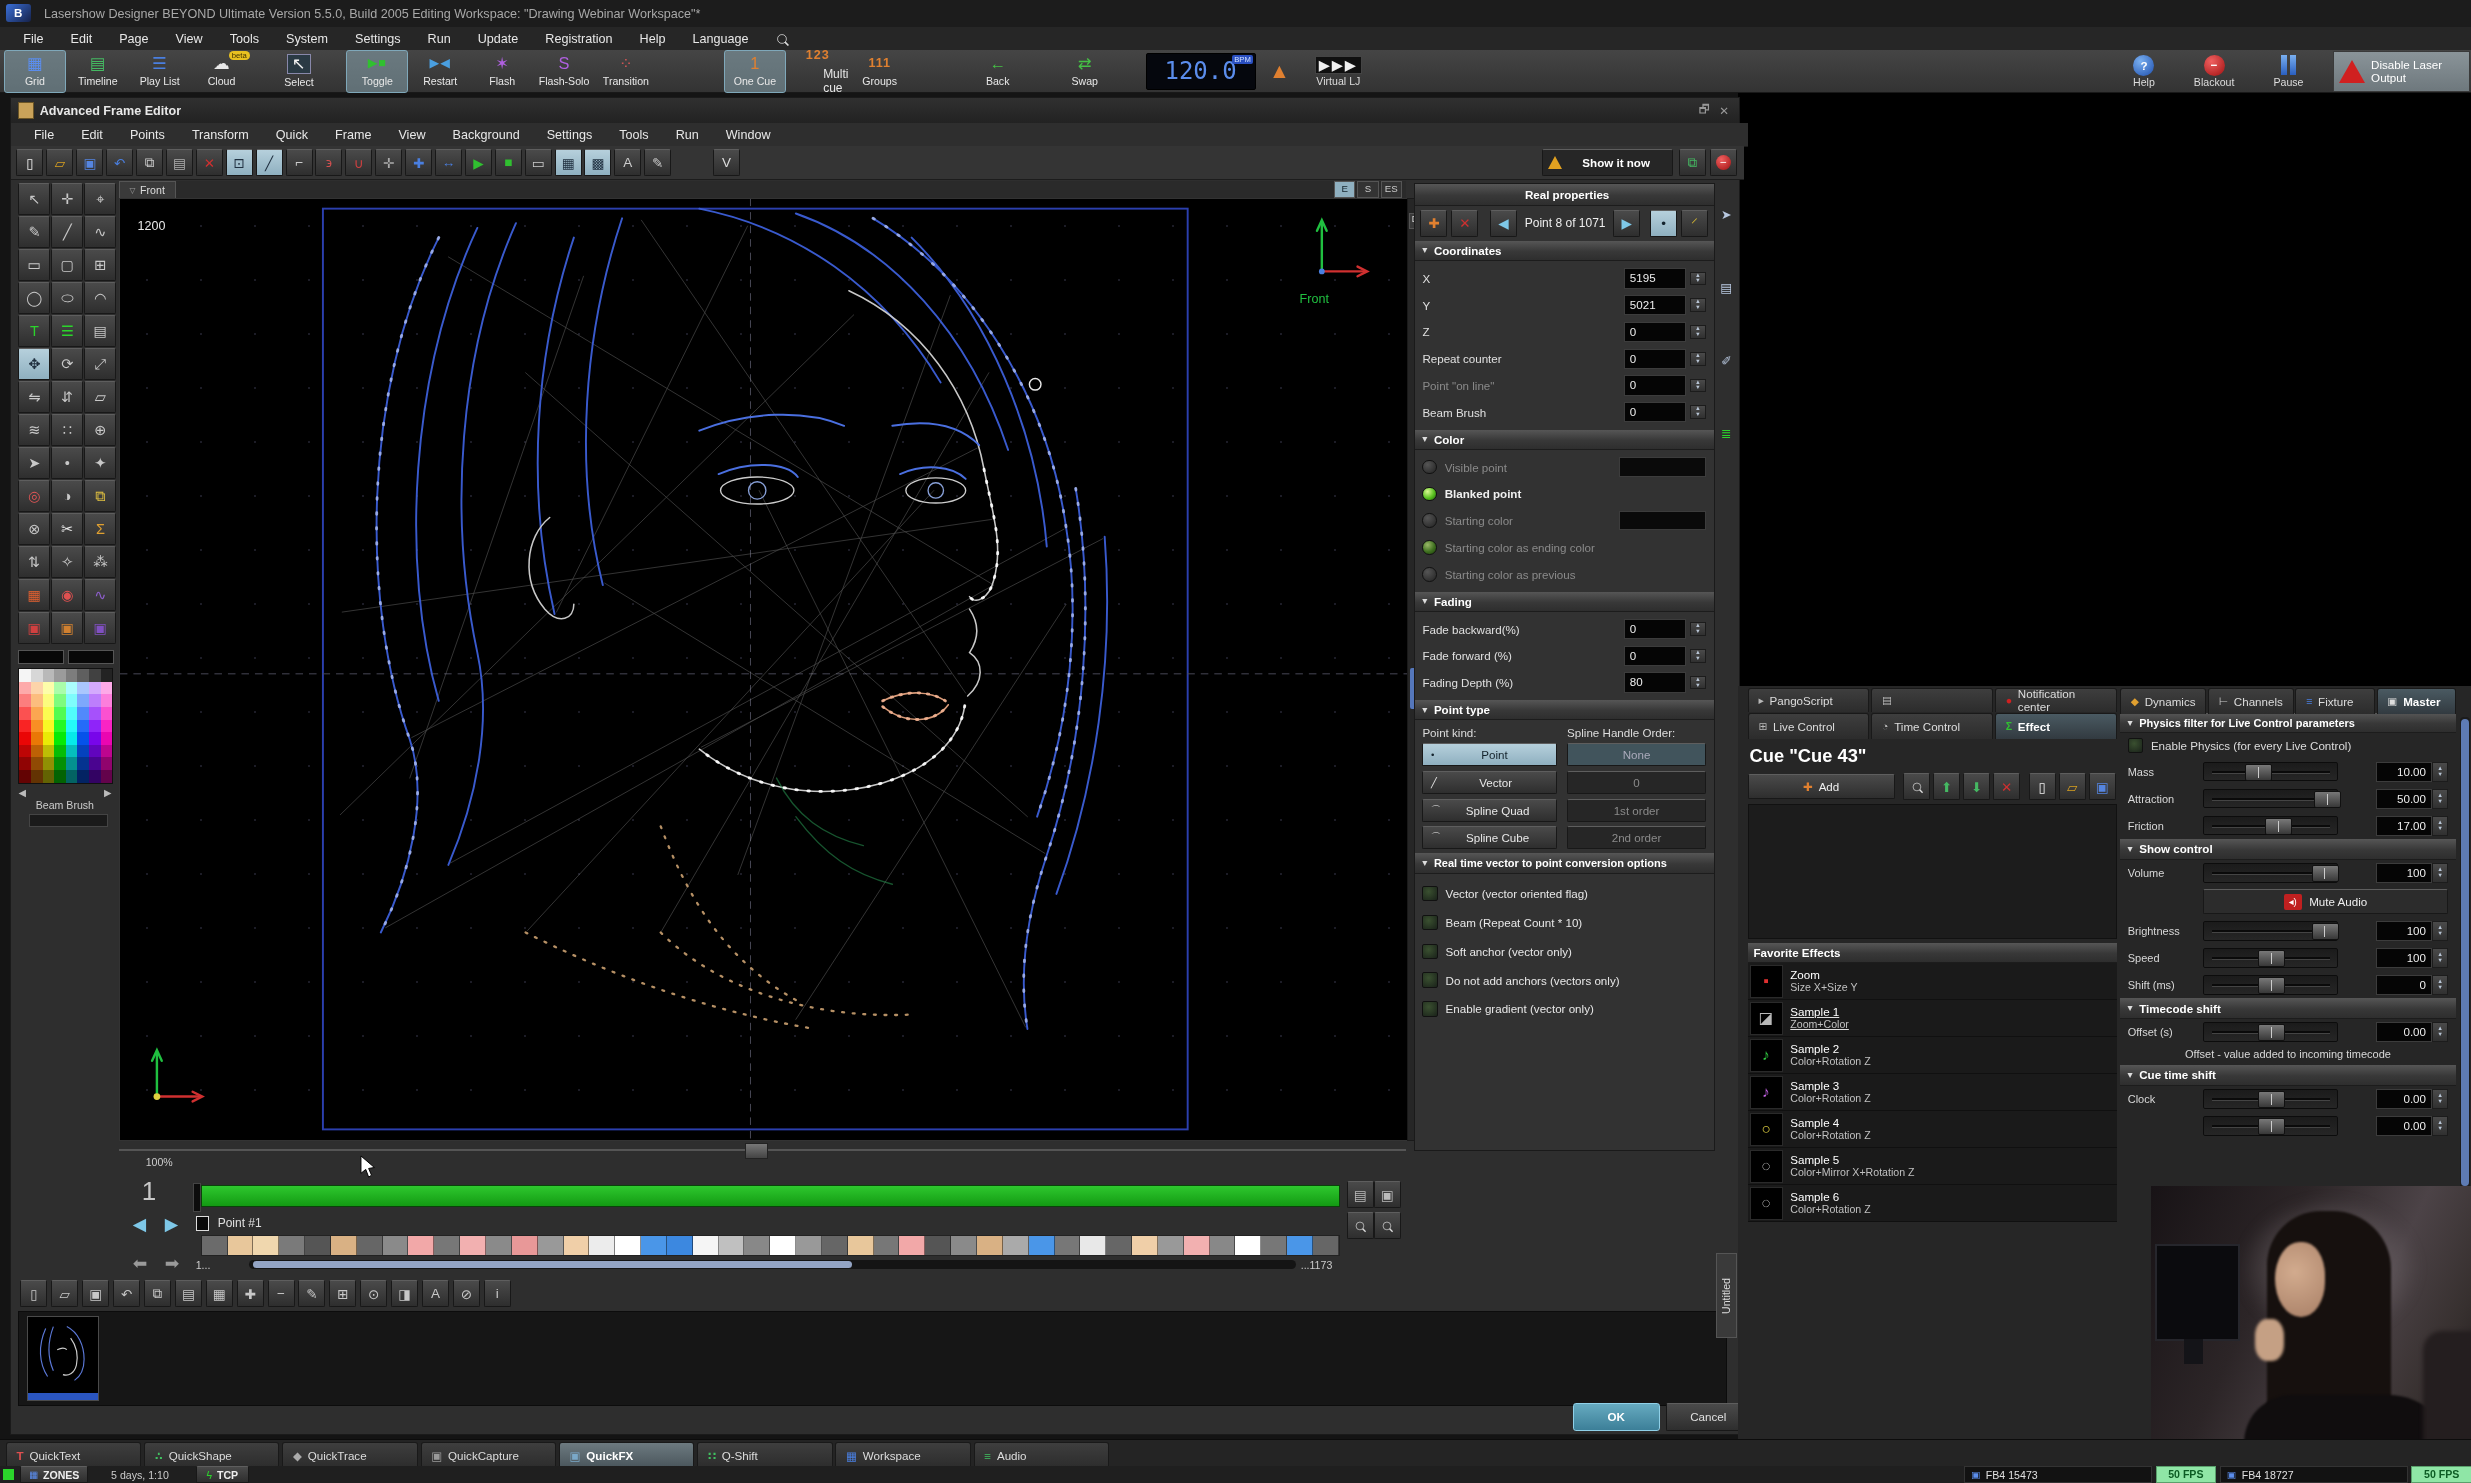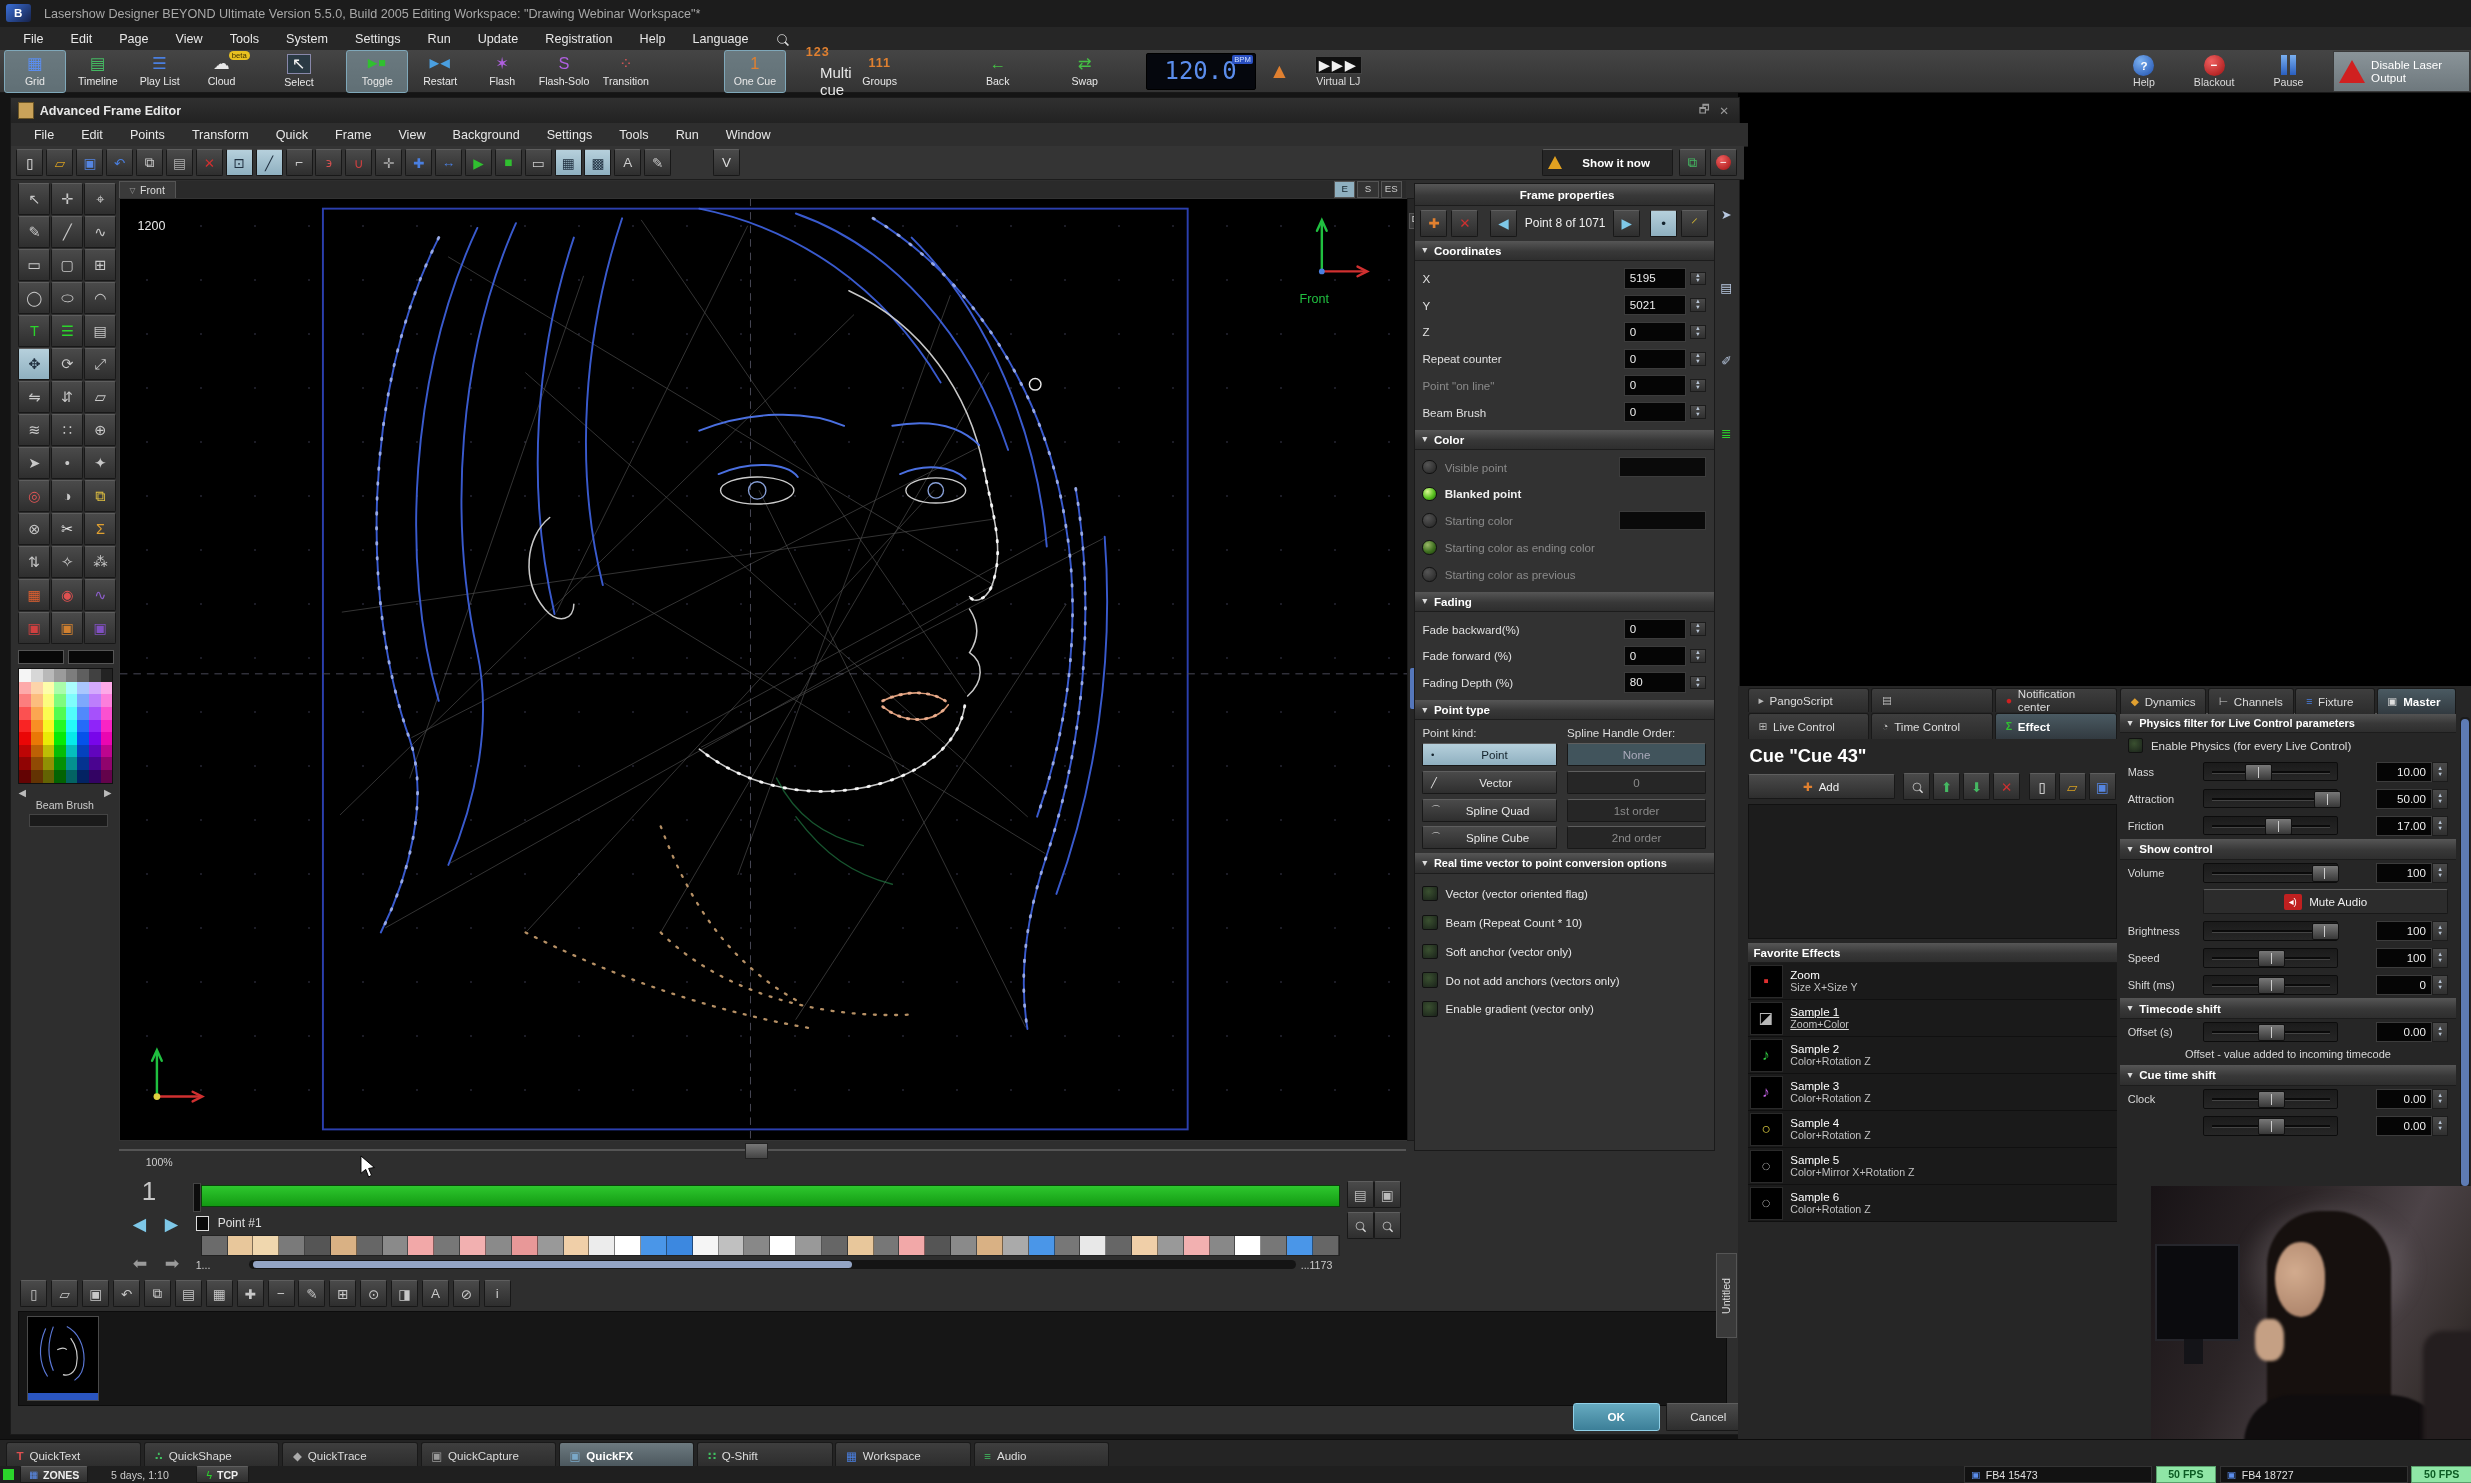--- a/index.html
+++ b/index.html
@@ -109,21 +109,21 @@
         <div style="position: relative; width: 60px; height: 41px; display: flex; flex-direction: column; align-items: center; justify-content: center; border-radius: 2.9px; margin-right: 68px;">
           <span class="glyph" style="font-size: 16.4px; line-height: 17.4px; color: rgb(204, 85, 85);">⁘</span>
           <span style="font-size: 10.6px; color: rgb(232, 232, 232); margin-top: 1.9px;">Transition</span>
         </div>
         <div style="position: relative; width: 60px; height: 41px; display: flex; flex-direction: column; align-items: center; justify-content: center; margin-right: 1.9px; border-radius: 2.9px; background: rgba(160, 195, 210, 0.42); border: 1px solid rgb(127, 168, 186);">
           <span class="glyph" style="font-size: 16.4px; line-height: 17.4px; color: rgb(224, 128, 48);">1</span>
           <span style="font-size: 10.6px; color: rgb(232, 232, 232); margin-top: 1.9px;">One Cue</span>
         </div>
         <div style="position: relative; width: 60px; height: 41px; display: flex; flex-direction: column; align-items: center; justify-content: center; margin-right: 1.9px; border-radius: 2.9px;">
           <span class="glyph" style="line-height: 17.4px; color: rgb(224, 128, 48); letter-spacing: 1px; font-size: 12.6px; font-weight: bold;">123</span>
-          <span style="font-size: 15px; color: rgb(232, 232, 232); margin-top: 1.9px; padding-left: 36px;">Multi cue</span>
+          <span style="font-size: 12px; color: rgb(232, 232, 232); margin-top: 1.9px; padding-left: 36px;">Multi cue</span>
         </div>
         <div style="position: relative; width: 60px; height: 41px; display: flex; flex-direction: column; align-items: center; justify-content: center; border-radius: 2.9px; margin-right: 58px;">
           <span class="glyph" style="line-height: 17.4px; color: rgb(224, 128, 48); letter-spacing: 1px; font-size: 12.6px; font-weight: bold;">111</span>
           <span style="font-size: 10.6px; color: rgb(232, 232, 232); margin-top: 1.9px;">Groups</span>
         </div>
         <div style="position: relative; width: 60px; height: 41px; display: flex; flex-direction: column; align-items: center; justify-content: center; border-radius: 2.9px; margin-right: 27px;">
           <span class="glyph" style="font-size: 16.4px; line-height: 17.4px; color: rgb(69, 192, 69);">←</span>
           <span style="font-size: 10.6px; color: rgb(232, 232, 232); margin-top: 1.9px;">Back</span>
         </div>
         <div style="position: relative; width: 60px; height: 41px; display: flex; flex-direction: column; align-items: center; justify-content: center; margin-right: 1.9px; border-radius: 2.9px;">
@@ -770,21 +770,21 @@
 
     <div style="position:absolute;left:1705px;top:1155px;width:19.3px;height:83px;background:#3a3a3a;border:1px solid #555;display:flex;align-items:center;justify-content:center;">
       <span style="writing-mode:vertical-rl;transform:rotate(180deg);font-size:10.6px;color:#ddd;">Untitled</span>
     </div>
 
     <div class="abs" style="left:1562px;top:1305px;width:85px;height:26px;background:linear-gradient(#6fb2c6,#3c7habc);background:linear-gradient(#66aac0,#3c7f98);border:1px solid #8fd0e8;color:#fff;font-weight:bold;text-align:center;line-height:26px;border-radius:2.9px;">OK</div>
     <div class="abs btn3d" style="left:1655px;top:1305px;width:83px;height:26px;color:#e0e0e0;text-align:center;line-height:26px;">Cancel</div>
 
     <div class="abs" style="left:1403px;top:85px;width:299px;height:966px;background:#323232;border:1px solid #1a1a1a;display:flex;flex-direction:column;">
       <div class="hdr" style="justify-content:center;height:21px;">
-        <span>Frame properties</span>
+        <span>Real properties</span>
       </div>
       <div style="display:flex;align-items:center;gap:3.9px;padding:3.9px 5.8px;">
         <span class="btn3d icobtn" style="color:#e08030;font-weight:bold;">✚</span>
         <span class="btn3d icobtn" style="color:#d03030;font-weight:bold;">✕</span>
         <span class="btn3d icobtn" style="color:#7ec8e8;margin-left:7.7px;">◀</span>
         <span style="flex:1;text-align:center;color:#eee;font-size:12px;">Point 8 of 1071</span>
         <span class="btn3d icobtn" style="color:#7ec8e8;">▶</span>
         <span class="btn3d icobtn sel" style="color:#c8a000;margin-left:5.8px;">•</span>
         <span class="btn3d icobtn" style="color:#e0c030;">⸍</span>
       </div>

